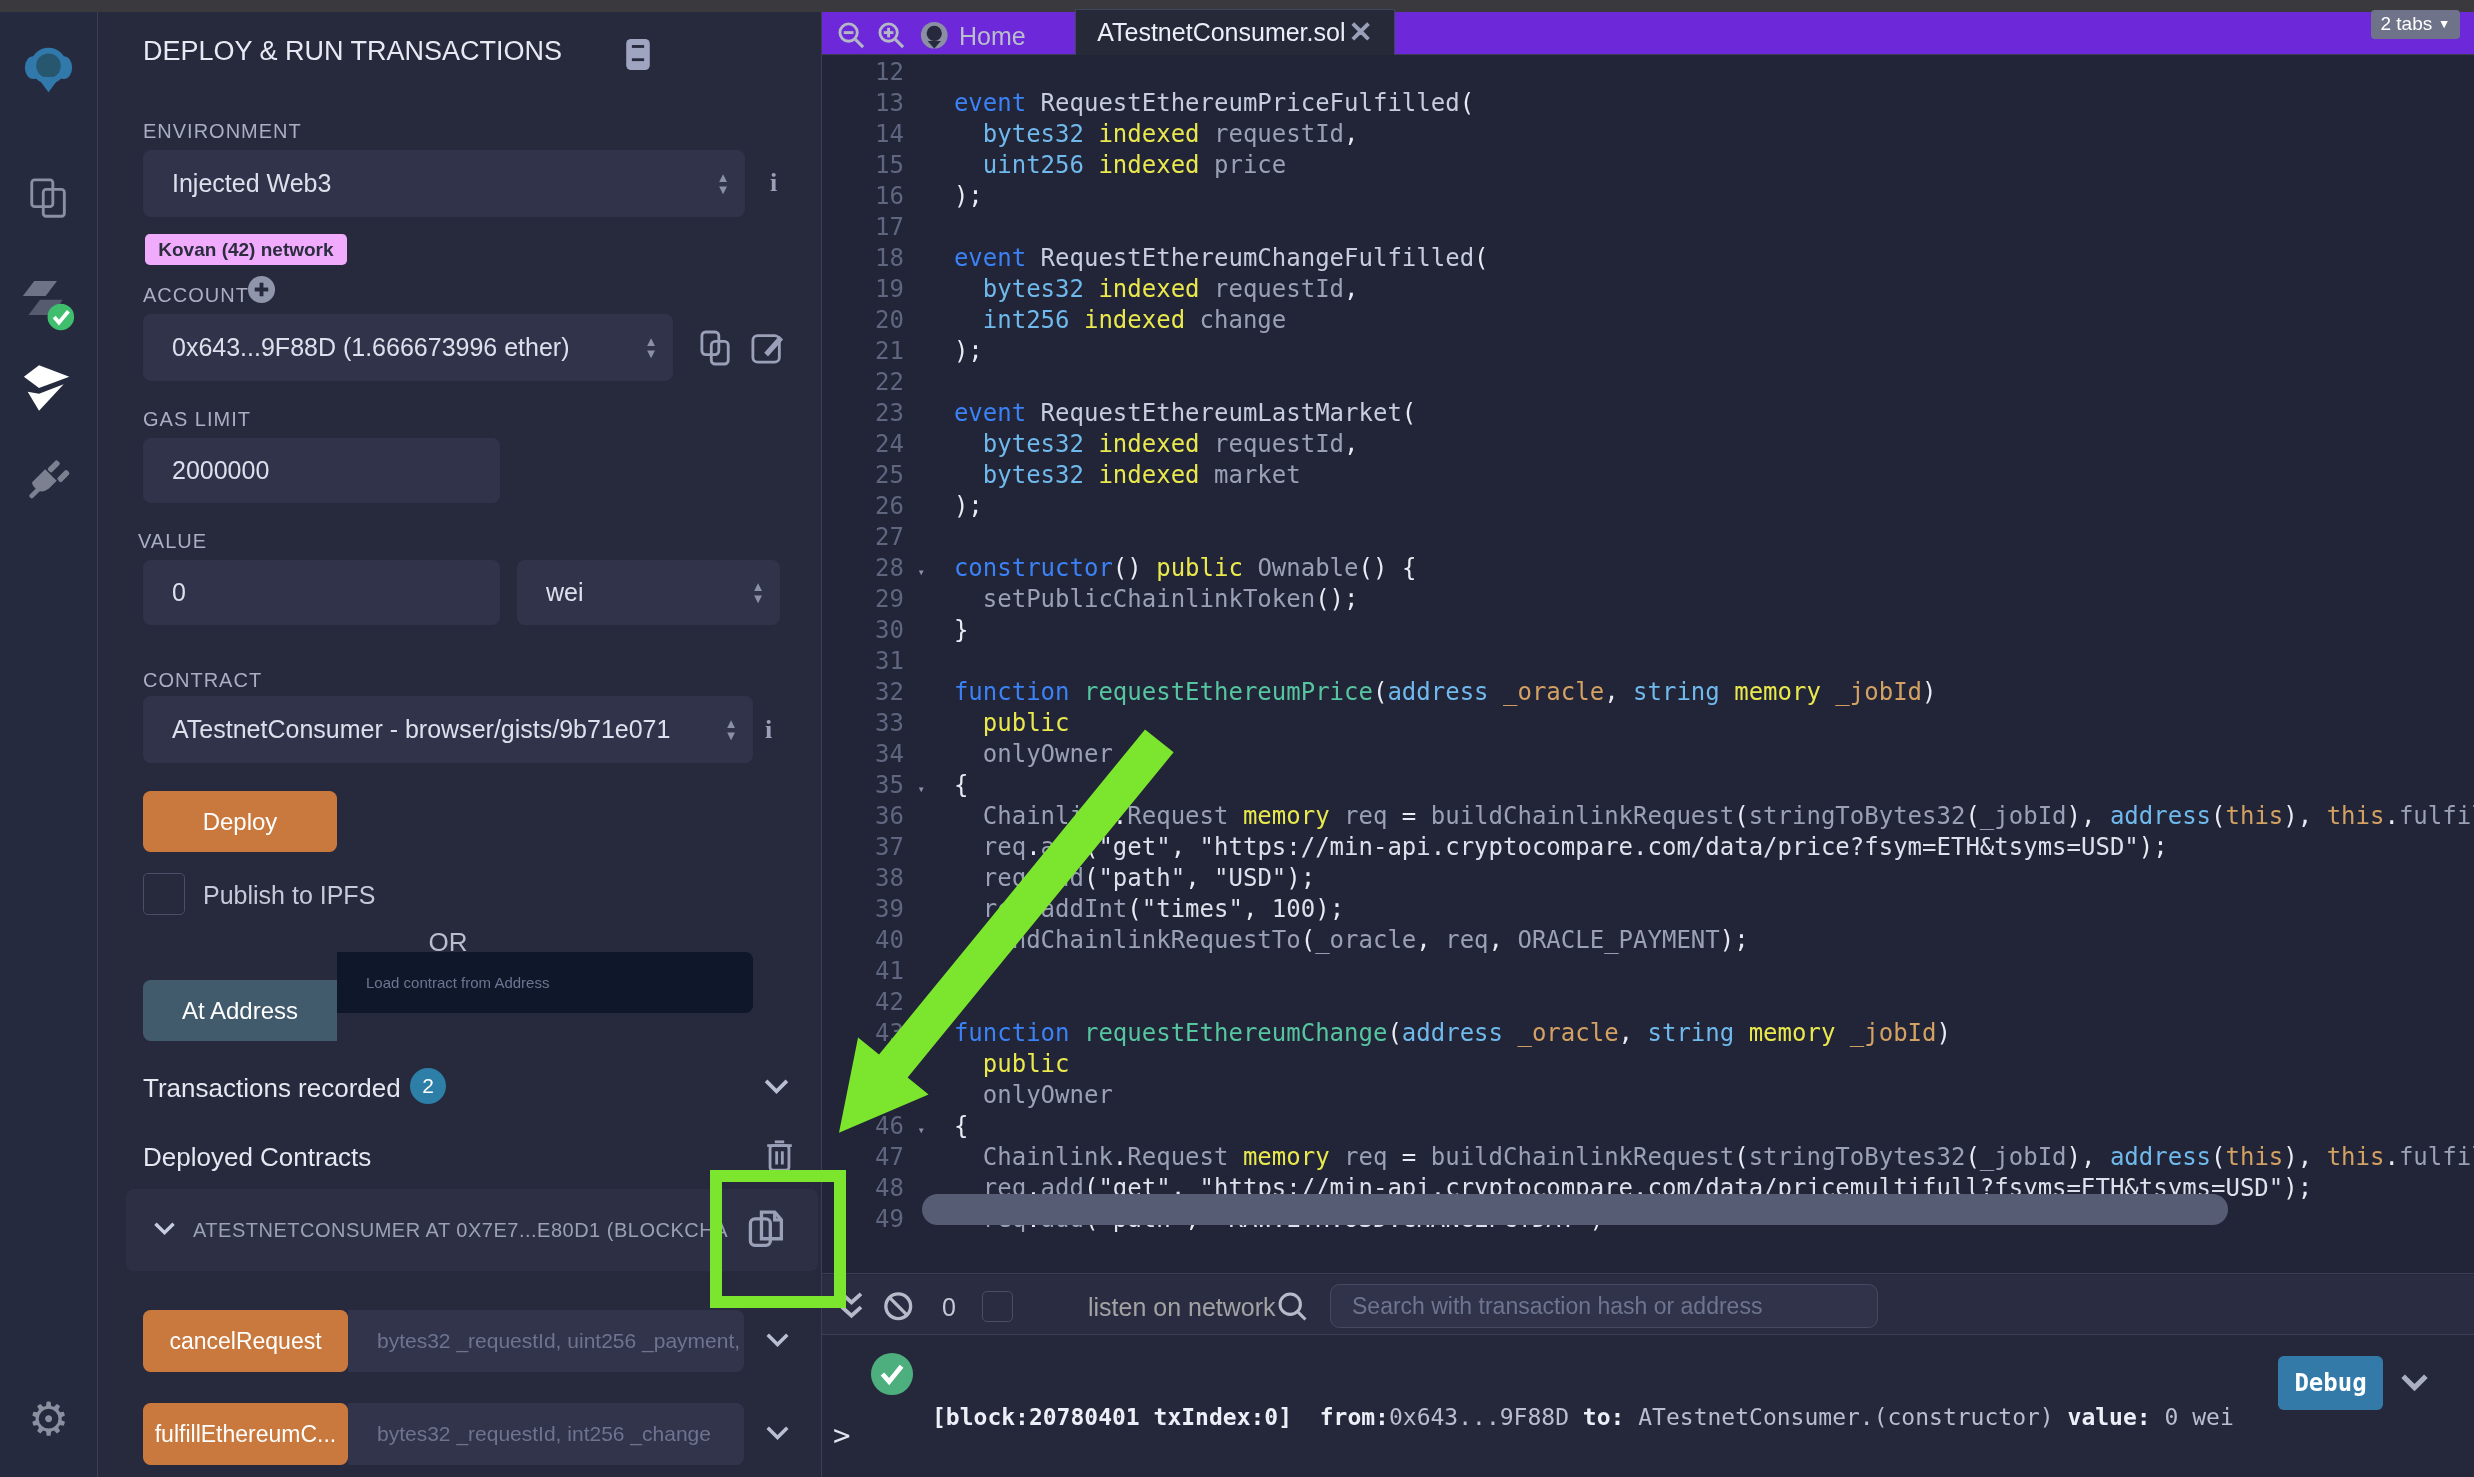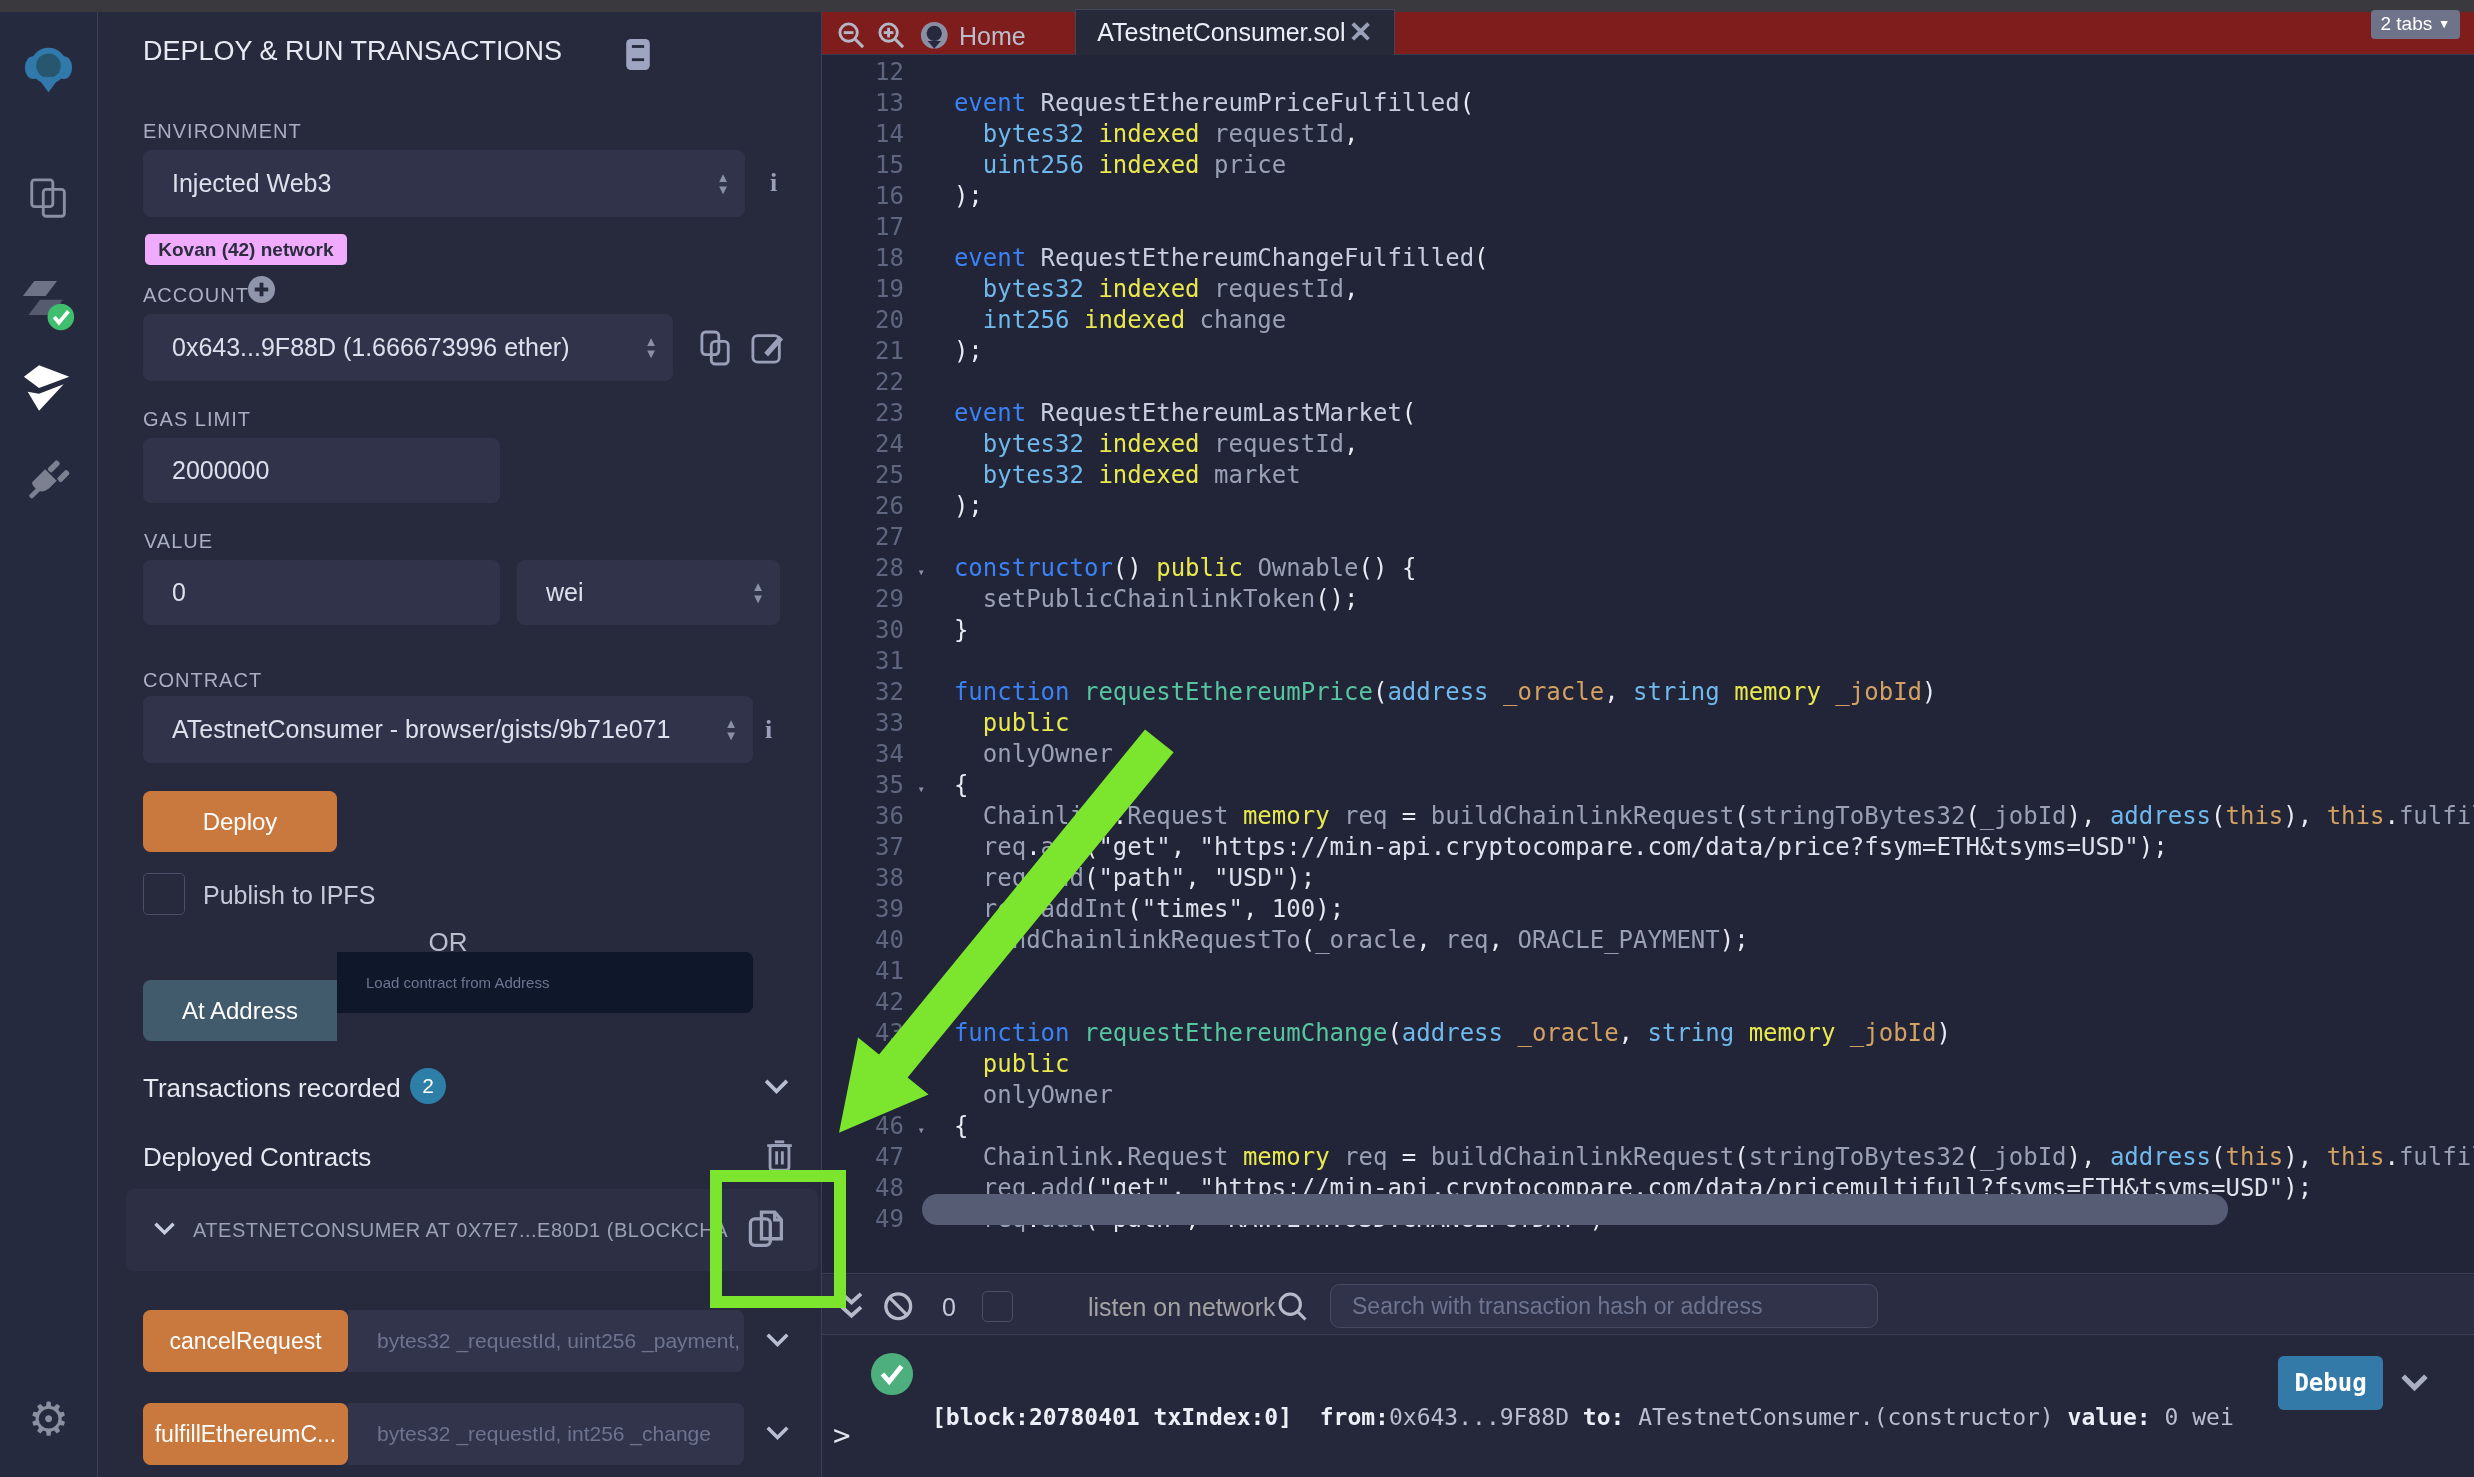--- a/index.html
+++ b/index.html
@@ -19,21 +19,21 @@
   .stepper{position:absolute;right:15.3px;top:50%;transform:translateY(-50%);display:flex;flex-direction:column;
            color:#8a90a8;font-size:13.3px;line-height:12.4px;text-align:center;}
   .info-i{position:absolute;color:#9aa0b8;font-size:26px;font-weight:bold;font-family:"Liberation Serif",serif;}
   .btn{position:absolute;display:flex;align-items:center;justify-content:center;border-radius:7.6px;
        color:#ffffff;font-size:24px;}
   .orange{background:#c9793e;}
   .slate{background:#415a6c;}
   .ph{color:#6e7490;}
   svg{display:block;}
   
-  #tabbar{left:822px;top:12.4px;width:1653px;height:43px;background:#7f1d1d;border-bottom:1px solid #3a3d52;box-sizing:border-box;}
+  #tabbar{left:822px;top:12.4px;width:1653px;height:43px;background:#6d28d9;border-bottom:1px solid #3a3d52;box-sizing:border-box;}
   #active-tab{left:1075px;top:8.6px;width:320px;height:47px;background:#262938;border:1px solid #42455e;box-sizing:border-box;
               display:flex;align-items:center;justify-content:center;gap:3px;}
   #tabs-pill{left:2371px;top:9.5px;height:29px;padding:0 9.5px;background:#6e7389;border-radius:3.8px;color:#fff;
              font-size:19px;display:flex;align-items:center;gap:5.7px;}
   #code-editor{left:822px;top:55px;width:1653px;height:1217px;overflow:hidden;background:#222437;}
   #code-lines{position:absolute;left:0;top:1.9px;width:1653px;
               font-family:"DejaVu Sans Mono",monospace;font-size:24px;line-height:31px;white-space:pre;}
   .code-line{display:flex;}
   .gutter{width:82px;text-align:right;color:#5f6680;flex:none;position:relative;}
   .fold{position:absolute;right:-21px;top:2.9px;font-size:12.4px;color:#8a90a8;}
@@ -145,21 +145,21 @@
           <rect x="2" y="6" width="28" height="28" rx="5"></rect>
           <path d="M14 24 L30 6 L34 10 L18 28 Z" fill="#9aa0b8" stroke="none"></path>
         </svg>
     </div>
 
     <div class="lbl" style="left:45px;top:396px;">GAS LIMIT</div>
     <div class="inp" style="left:45px;top:426px;width:357px;height:65px;">
       <span>2000000</span>
     </div>
 
-    <div class="lbl" style="left:46px;top:518px;">VALUE</div>
+    <div class="lbl" style="left:40px;top:518px;">VALUE</div>
     <div class="inp" style="left:45px;top:548px;width:357px;height:65px;">
       <span>0</span>
     </div>
     <div class="sel" style="left:419px;top:548px;width:263px;height:65px;">
       <span>wei</span>
       <span class="stepper">▲<br>▼</span>
     </div>
 
     <div class="lbl" style="left:45px;top:657px;">CONTRACT</div>
     <div class="sel" style="left:45px;top:684px;width:610px;height:67px;padding-right:38px;overflow:hidden;">

